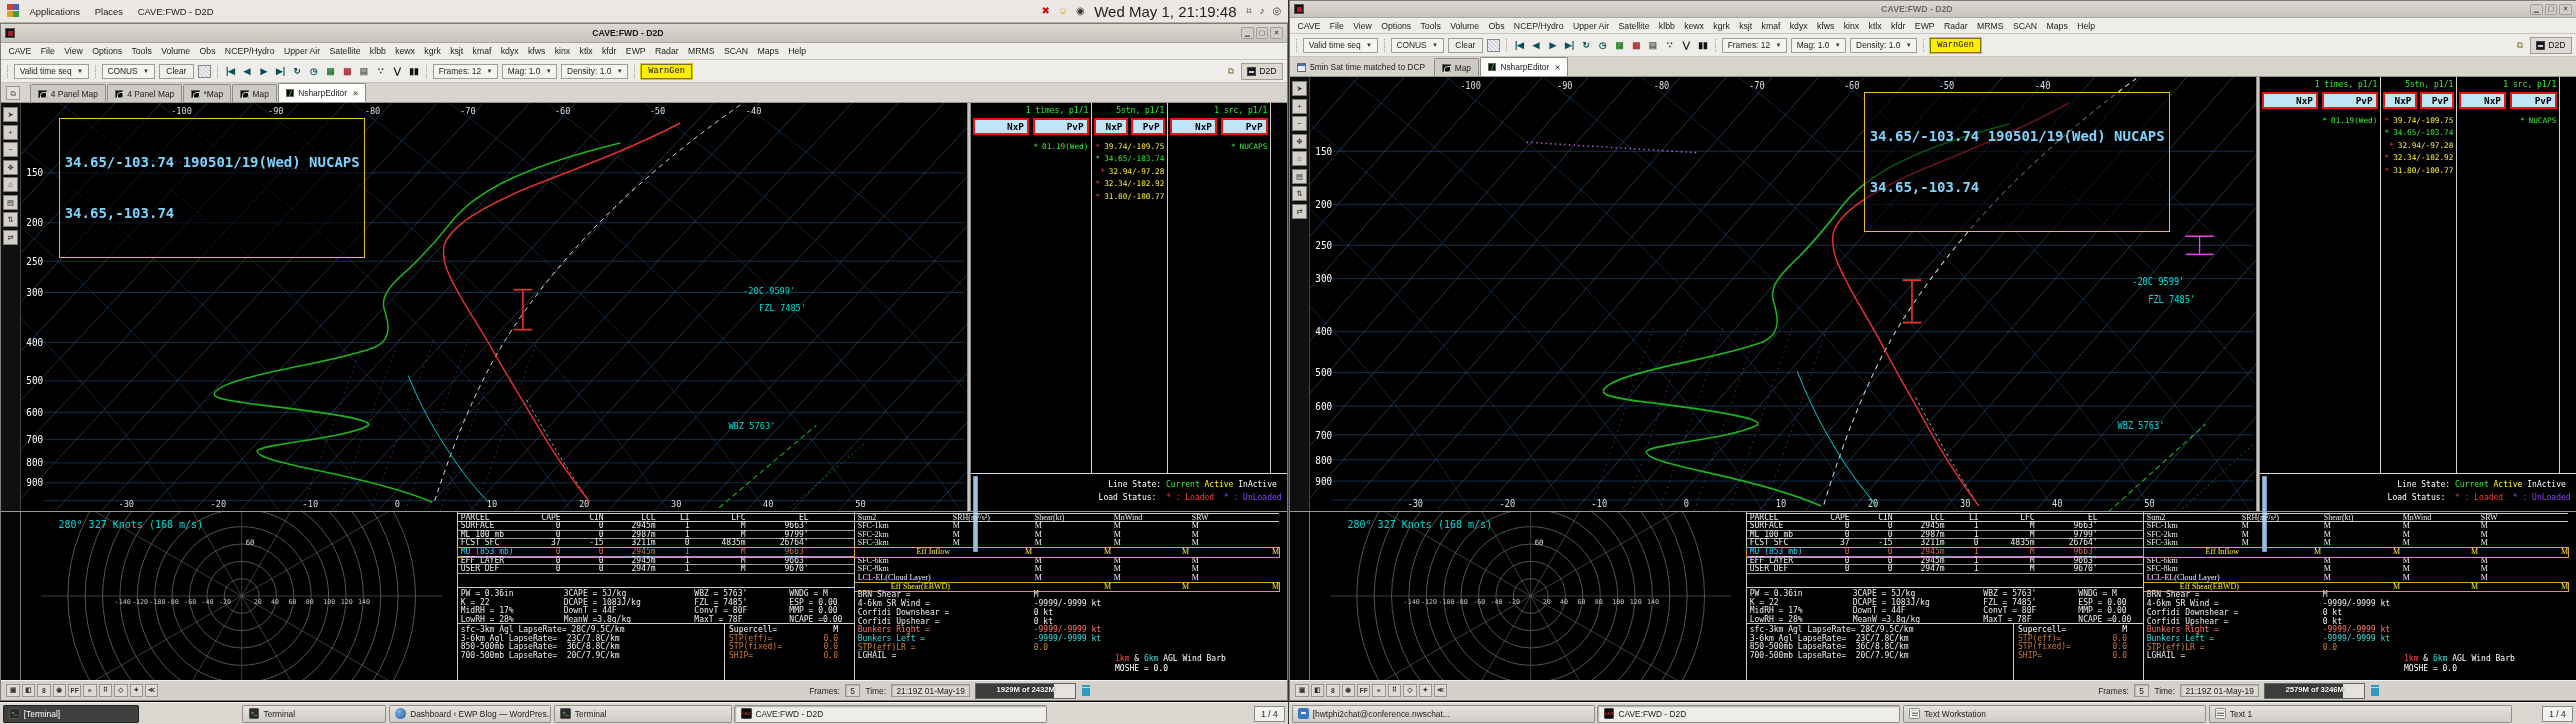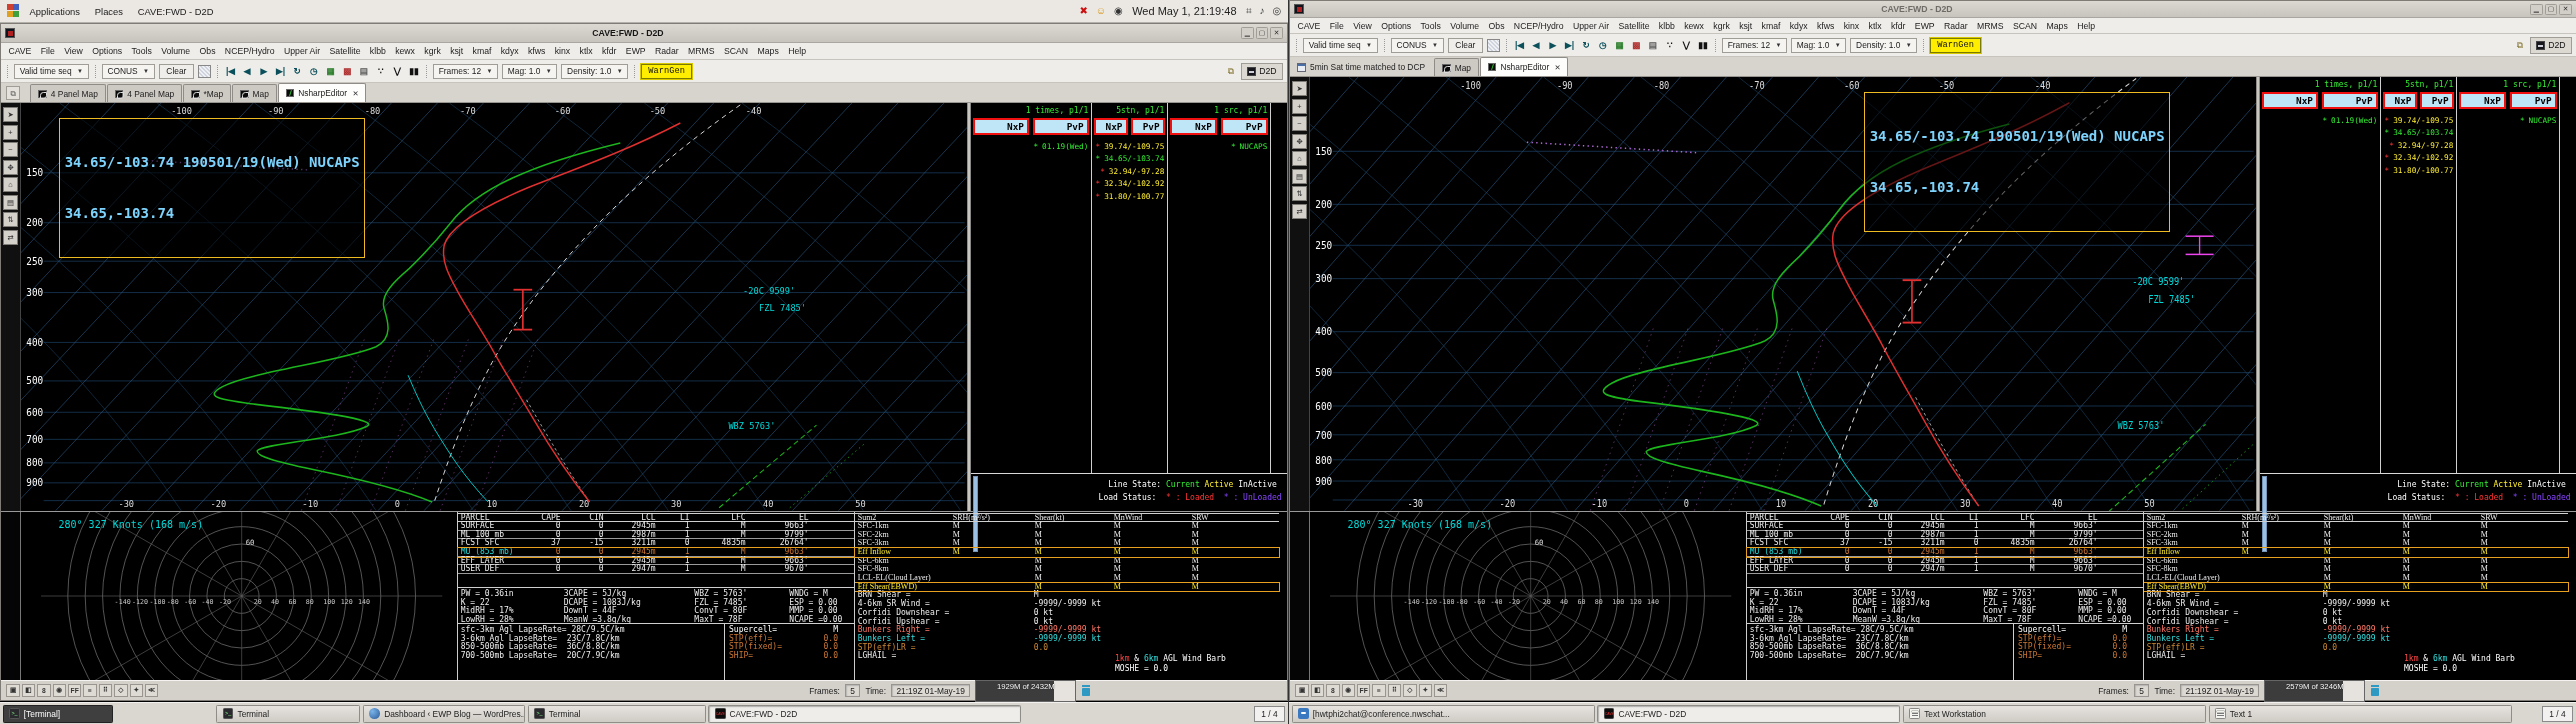--- a/index.html
+++ b/index.html
@@ -11,21 +11,21 @@
 
   
   .gnome-panel{position:absolute;top:0;left:0;right:0;height:23px;background:#ebe8e4;
     border-bottom:0.7px solid #b3afa9;display:flex;align-items:center;padding:0 6.7px;gap:4px;}
   .gp-logo{width:13.4px;height:13.4px;display:grid;grid-template-columns:6px 6px;grid-template-rows:6px 6px;gap:0.7px;}
   .gp-logo i{display:block;}
   .gp-menu{font-size:9.4px;color:#1b1b1b;padding:2.7px 5.4px;cursor:default;}
   .gp-win{font-size:9.4px;color:#1b1b1b;padding:2.7px 5.4px;}
   .gp-right{margin-left:auto;display:flex;align-items:center;gap:9.4px;}
   .gp-tray{font-size:10px;line-height:1;}
-  .gp-clock{font-size:11px;color:#222;}
+  .gp-clock{font-size:15px;color:#222;}
 
   
   .cave-window{position:absolute;left:0;width:1288px;background:#d6d2cc;border:0.7px solid #7f7c78;
     display:flex;flex-direction:column;}
   .winA{top:23px;height:678px;} .winB{top:0;height:701px;}
   .titlebar{height:19px;background:linear-gradient(#dcd8d2,#c7c3bd);display:flex;align-items:center;
     padding:0 4px;border-bottom:0.7px solid #a9a5a0;flex:none;}
   .winB .titlebar{height:17.4px;}
   .tb-appicon{width:10px;height:10px;background:#10141c;border:0.7px solid #555;position:relative;flex:none;}
   .tb-appicon::after{content:"";position:absolute;left:2px;top:2px;width:4.7px;height:4.7px;background:#b02020;}
@@ -137,37 +137,37 @@
   .pt-lapse div{height:8.7px;line-height:8px;white-space:pre;}
   .pt-storm{position:absolute;top:111px;left:266px;right:0;bottom:0;border-top:0.7px solid #cfcfcf;
     border-left:0.7px solid #cfcfcf;padding:2px 0 16px 4px;}
   .storm-row{display:grid;grid-template-columns:70px 1fr;height:8.7px;line-height:8px;}
   .storm-row .sv{text-align:right;padding-right:16px;}
 
   .s2-grid{grid-template-columns:95px 82px 79px 78px 1fr;font-family:Liberation Serif, serif;}
   .s2-grid span{padding-left:2.7px;}
   .s2-head{border-bottom:0.7px solid #cfcfcf;border-top:0.7px solid #cfcfcf;}
   .s2-row.hl{outline:0.7px solid #e8a020;outline-offset:-0.7px;color:#ffee33;}
-  .s2-row.hl span{color:#ffee33;}
+  .s2-row.hl span{color:#ffee33;text-align:right;}
   .sh-row{display:grid;grid-template-columns:176px 1fr;height:8.7px;line-height:8px;white-space:nowrap;}
   .sh-row span{padding-left:2.7px;}
   .windbarb{position:absolute;left:260px;top:142px;white-space:pre;}
   .moshe{position:absolute;left:260px;top:152px;color:#fff;}
 
   
   .statusbar{height:20px;background:#d4d0ca;border-top:0.7px solid #f4f3f1;display:flex;
     align-items:center;padding:0 5.4px;gap:3.4px;flex:none;}
   .iconstrip{display:flex;gap:2px;align-items:center;}
   .si{width:13.4px;height:13.4px;border:0.7px solid #9a968f;background:#dedad4;display:flex;
     align-items:center;justify-content:center;font-size:6.7px;color:#333;font-weight:bold;}
   .status-cluster{display:flex;align-items:center;gap:5.4px;margin-left:auto;margin-right:15%;}
   .st-label{font-size:8.4px;color:#222;}
   .st-box{border:0.7px solid #989львов489;border:0.7px solid #98948f;background:#dcd8d2;box-shadow:inset 0.7px 0.7px 1.3px #aaa;
     font-size:8.4px;color:#222;padding:0.7px 4px;white-space:nowrap;}
-  .mem-gauge{position:relative;width:101px;height:22px;border:0.7px solid #666;background:#e6e3de;flex:none;}
+  .mem-gauge{position:relative;width:101px;height:16px;border:0.7px solid #666;background:#e6e3de;flex:none;font-weight:bold;}
   .mem-fill{position:absolute;left:0;top:0;bottom:0;background:#3c3c3c;}
   .mem-text{position:absolute;inset:0;color:#fff;font-size:7.7px;text-align:center;line-height:12.7px;
     text-shadow:0 0 1.3px #000;white-space:nowrap;}
   .trash{width:8.7px;height:11.4px;position:relative;flex:none;}
   .trash::before{content:"";position:absolute;left:0;top:0.7px;width:8.7px;height:1.3px;background:#2e9ac4;}
   .trash::after{content:"";position:absolute;left:0.7px;top:3.4px;width:7.4px;height:7.4px;background:#2e9ac4;border-radius:0.7px;}
 
   
   .taskbar{position:absolute;left:0;right:0;bottom:0;height:23.5px;background:#dad6d0;
     border-top:0.7px solid #f2f1ef;display:flex;align-items:center;padding:0 2.7px;gap:2.7px;}
@@ -791,21 +791,21 @@
       <span class="st-box">21:19Z 01-May-19</span>
       <span class="mem-gauge">
         <span class="mem-fill" style="width: 79%;"></span>
         <span class="mem-text">1929M of 2432M</span>
       </span>
       <span class="trash"></span>
     </span>
   </div>
 </div>
     <div class="taskbar">
-        <span class="task-btn dark" style="width: 110px;">
+        <span class="task-btn dark" style="width: 136px;">
           <span class="tk-icon tk-terminal"></span>
           <span>[Terminal]</span>
         </span>
         <span class="task-btn" style="width: 144px; margin-left: 101px;">
           <span class="tk-icon tk-terminal"></span>
           <span>Terminal</span>
         </span>
         <span class="task-btn" style="width: 162px;">
           <span class="tk-icon tk-globe"></span>
           <span>Dashboard ‹ EWP Blog — WordPres...</span>

